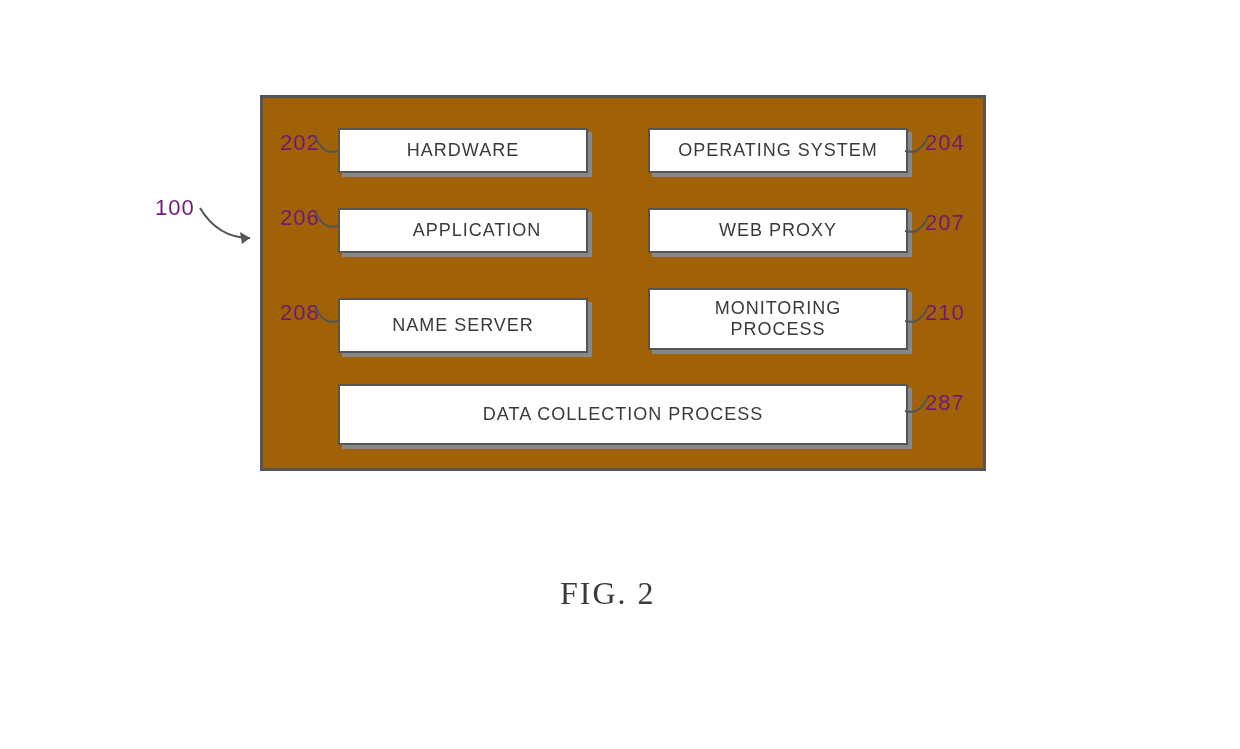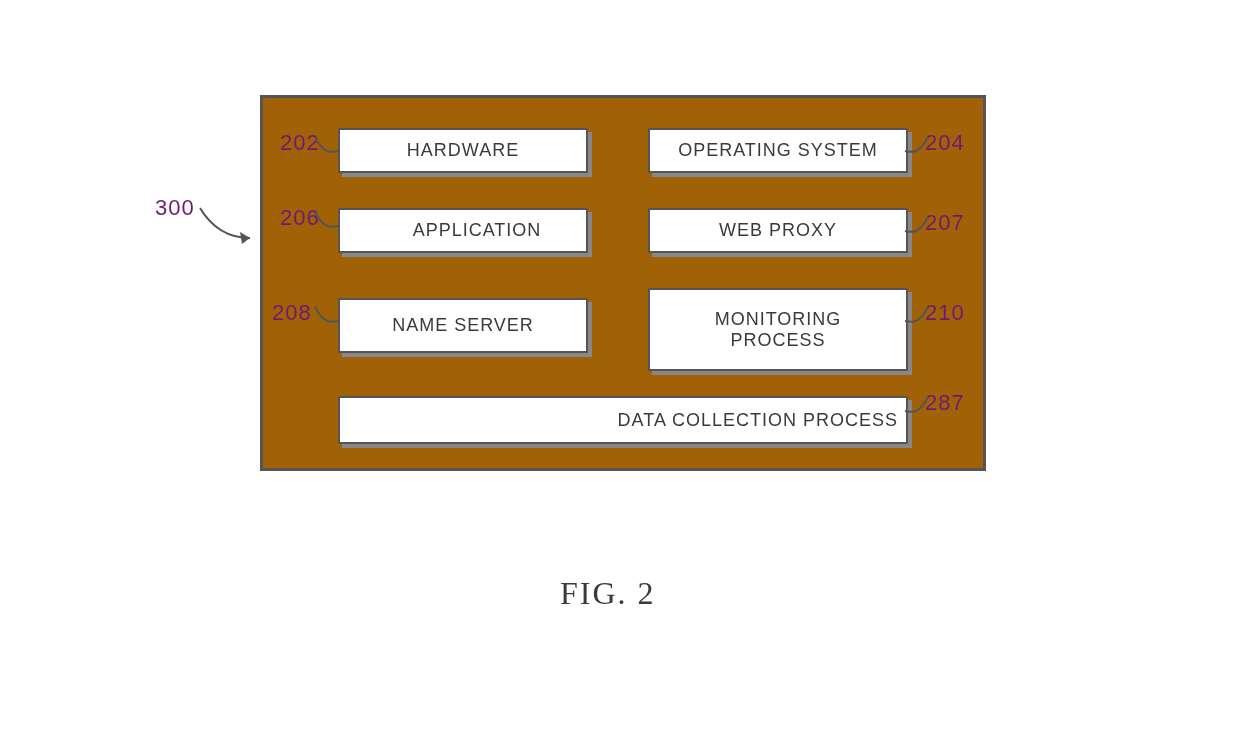--- a/index.html
+++ b/index.html
@@ -79,21 +79,21 @@
   .leader .arrowhead {
     fill: #555;
     stroke: none;
   }
 </style>
 </head>
 <body>
 
 <div class="canvas">
 
-  <div class="label" style="left:155px; top:195px;">300</div>
+  <div class="label" style="left:155px; top:195px;">100</div>
   <svg class="leader" style="left:195px; top:203px;" width="70" height="40">
     <path d="M5 5 C 20 30, 40 35, 55 35"></path>
     <polygon class="arrowhead" points="55,35 45,29 47,41"></polygon>
   </svg>
 
   <div class="outer-box">
 
     <div class="block" style="left:75px; top:30px; width:250px; height:45px;">
       <span>HARDWARE</span>
     </div>
@@ -104,41 +104,41 @@
     <div class="block stacked" style="left:75px; top:110px; width:250px; height:45px;padding-left:36px;">
       <span>APPLICATION</span>
     </div>
     <div class="block" style="left:385px; top:110px; width:260px; height:45px;">
       <span>WEB PROXY</span>
     </div>
 
     <div class="block" style="left:75px; top:200px; width:250px; height:55px;text-align:center;">
       <span>NAME SERVER</span>
     </div>
-    <div class="block" style="left:385px; top:190px; width:260px; height:83px; white-space:pre-line;">
+    <div class="block" style="left:385px; top:190px; width:260px; height:62px; white-space:pre-line;">
       <span>MONITORING
 PROCESS</span>
     </div>
 
-    <div class="block" style="left:75px; top:298px; width:570px; height:48px;justify-content:flex-end;">
+    <div class="block" style="left:75px; top:286px; width:570px; height:61px;">
       <span>DATA COLLECTION PROCESS</span>
     </div>
   </div>
 
   <div class="label" style="left:280px; top:130px;">202</div>
   <svg class="leader" style="left:313px; top:135px;" width="30" height="25">
     <path d="M2 2 C 10 18, 18 18, 25 16"></path>
   </svg>
 
   <div class="label" style="left:280px; top:205px;">206</div>
   <svg class="leader" style="left:313px; top:210px;" width="30" height="25">
     <path d="M2 2 C 10 18, 18 18, 25 16"></path>
   </svg>
 
-  <div class="label" style="left:272px; top:300px;">208</div>
+  <div class="label" style="left:280px; top:300px;">208</div>
   <svg class="leader" style="left:313px; top:305px;" width="30" height="25">
     <path d="M2 2 C 10 18, 18 18, 25 16"></path>
   </svg>
 
   <div class="label" style="left:925px; top:130px;">204</div>
   <svg class="leader" style="left:900px; top:135px;" width="30" height="25">
     <path d="M28 2 C 20 18, 12 18, 5 16"></path>
   </svg>
 
   <div class="label" style="left:925px; top:210px;">207</div>

